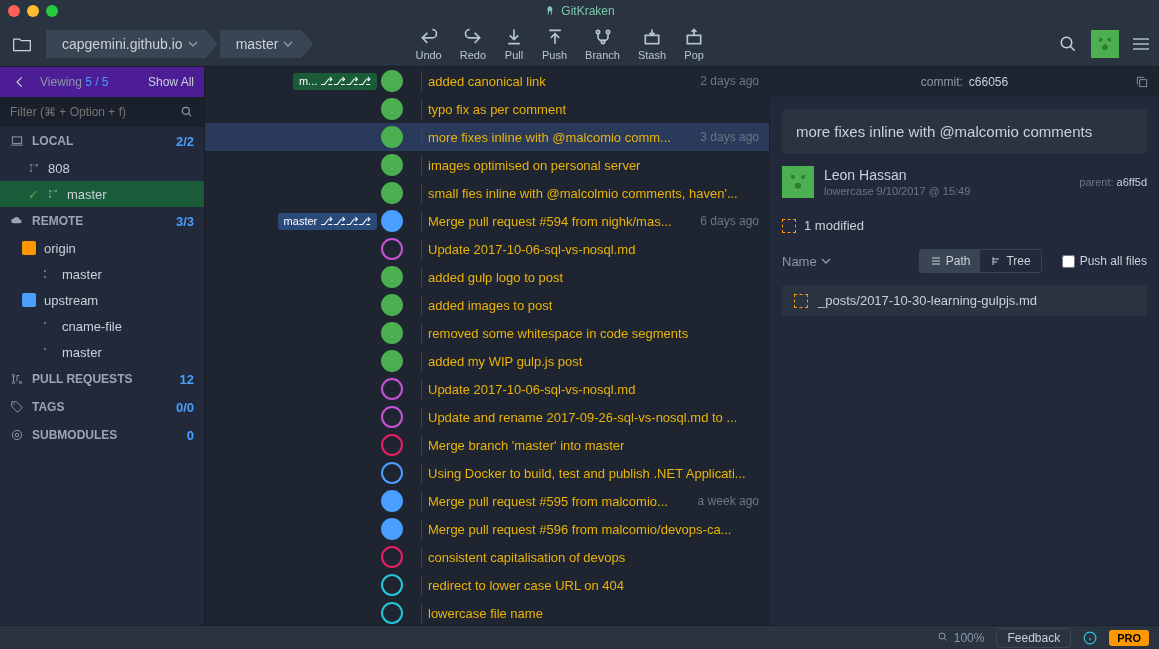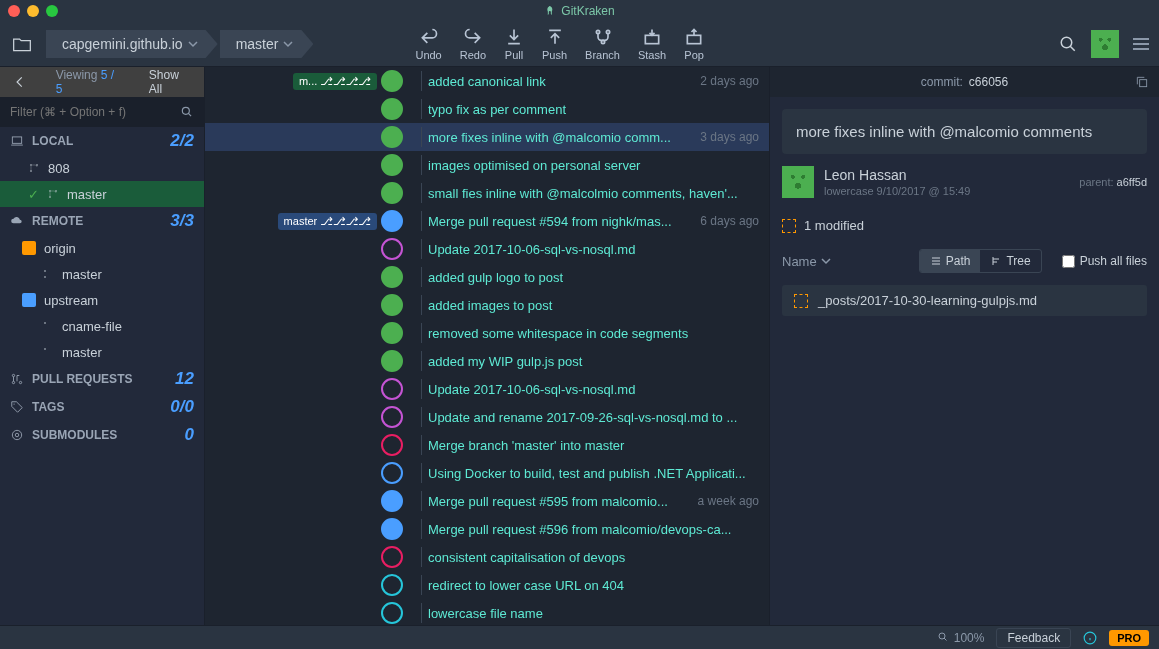--- a/index.html
+++ b/index.html
@@ -26,29 +26,29 @@
 .avatar-box { width: 28px; height: 28px; background: #4caf50; position: relative; }
 .avatar-box::before { content: ''; position: absolute; inset: 3px; background: radial-gradient(circle at 30% 30%, #2e7d32 2px, transparent 2px), radial-gradient(circle at 70% 30%, #2e7d32 2px, transparent 2px), radial-gradient(circle at 50% 65%, #2e7d32 3px, transparent 3px); }
 .hamburger { display: flex; flex-direction: column; gap: 3px; cursor: pointer; }
 .hamburger div { width: 16px; height: 2px; background: #8b98a9; }
 
 
 .main { display: flex; height: calc(100% - 22px - 45px - 24px); }
 
 
 .sidebar { width: 205px; background: #22293a; display: flex; flex-direction: column; border-right: 1px solid #1a202b; }
-.sidebar-header { height: 30px; display: flex; align-items: center; padding: 0 10px; gap: 26px; background: #404040; }
+.sidebar-header { height: 30px; display: flex; align-items: center; padding: 0 10px; gap: 10px; background: #4c1d95; }
 .back-btn { width: 20px; height: 20px; display: flex; align-items: center; justify-content: center; cursor: pointer; }
 .viewing { font-size: 12px; color: #8b98a9; }
 .viewing .blue { color: #4a9eff; }
 .show-all { margin-left: auto; font-size: 12px; color: #c9d1d9; cursor: pointer; }
 .filter-row { height: 30px; display: flex; align-items: center; padding: 0 10px; background: #1a202b; gap: 8px; }
 .filter-input { flex: 1; background: transparent; border: none; color: #8b98a9; font-size: 12px; outline: none; }
 .section-header { height: 28px; display: flex; align-items: center; padding: 0 10px; gap: 8px; font-size: 12px; font-weight: 600; color: #9aa5b5; cursor: pointer; }
-.section-header .count { margin-left: auto; color: #4a9eff; font-size: 17px; font-style: italic; }
+.section-header .count { margin-left: auto; color: #4a9eff; font-size: 13px; }
 .tree-item { height: 26px; display: flex; align-items: center; padding: 0 10px 0 28px; gap: 8px; font-size: 13px; cursor: pointer; }
 .tree-item.active { background: #1a5c3a; }
 .tree-item.sub { padding-left: 42px; }
 .remote-icon { width: 14px; height: 14px; background: #4a9eff; border-radius: 2px; }
 .remote-icon.orange { background: #ff9800; }
 .branch-icon { opacity: 0.6; }
 .tree-item .check { color: #4caf50; }
 
 
 .commits { flex: 1; background: #1e2530; overflow-y: auto; position: relative; }
@@ -58,21 +58,21 @@
 .branch-label { background: #1a5c3a; color: #fff; padding: 2px 6px; border-radius: 3px; font-size: 11px; display: flex; align-items: center; gap: 4px; max-width: 150px; overflow: hidden; }
 .branch-label.blue { background: #2a4a7a; }
 .node { width: 22px; height: 22px; border-radius: 50%; border: 2px solid #4caf50; background: #1e2530; flex-shrink: 0; margin: 0 4px; display: flex; align-items: center; justify-content: center; }
 .node.green-fill { background: #4caf50; }
 .node.blue { border-color: #4a9eff; background: #4a9eff; }
 .node.blue-ring { border-color: #4a9eff; }
 .node.purple { border-color: #c554d4; }
 .node.pink { border-color: #e91e63; }
 .node.teal { border-color: #26c6da; }
 .divider { width: 1px; height: 20px; background: #3a4554; margin: 0 6px; }
-.commit-msg { flex: 1; padding-right: 10px; white-space: nowrap; overflow: hidden; text-overflow: ellipsis; color: #5eead4; }
+.commit-msg { flex: 1; padding-right: 10px; white-space: nowrap; overflow: hidden; text-overflow: ellipsis; color: #eab308; }
 .commit-time { color: #6b7685; font-size: 12px; padding-right: 10px; flex-shrink: 0; }
 
 
 .details { width: 390px; background: #22293a; border-left: 1px solid #1a202b; display: flex; flex-direction: column; }
 .details-hdr { height: 30px; display: flex; align-items: center; justify-content: center; gap: 6px; font-size: 12px; color: #8b98a9; background: #1e2530; position: relative; }
 .details-hdr .hash { color: #c9d1d9; }
 .copy-icon { position: absolute; right: 10px; cursor: pointer; }
 .commit-box { margin: 12px; padding: 14px; background: #2a3441; border-radius: 4px; font-size: 15px; }
 .author-row { display: flex; align-items: center; padding: 0 12px 12px; gap: 10px; }
 .author-avatar { width: 32px; height: 32px; background: #4caf50; }

